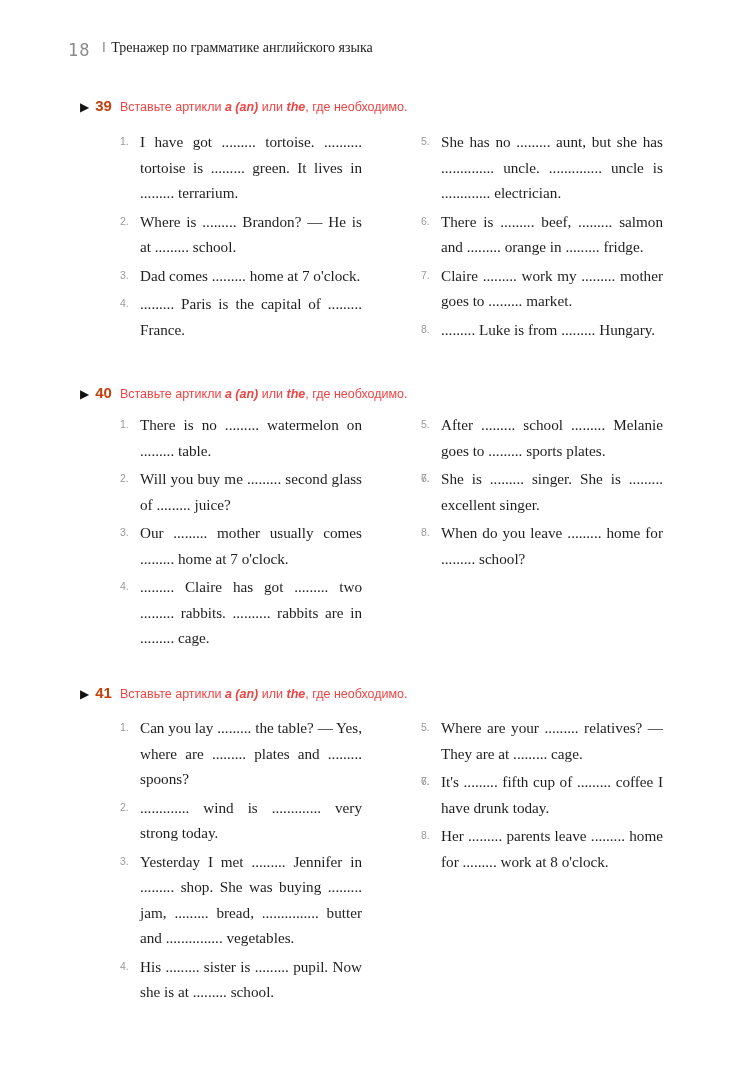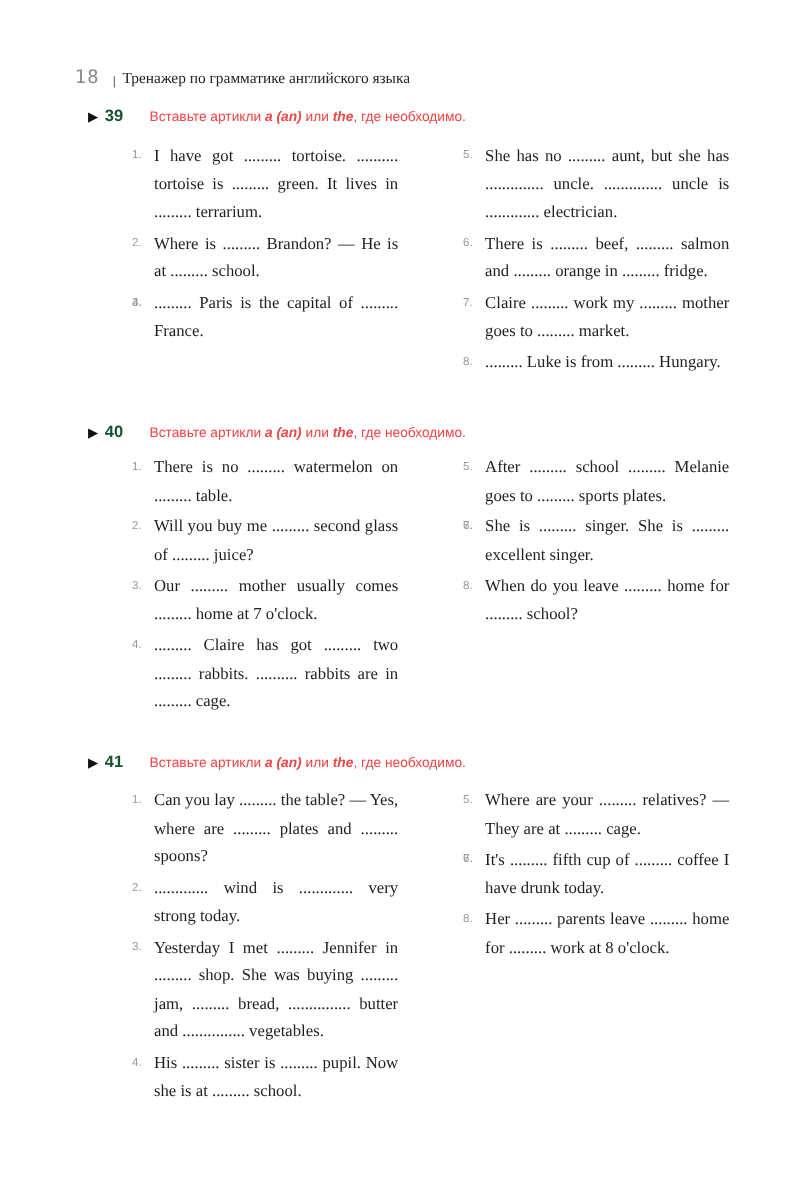--- a/index.html
+++ b/index.html
@@ -1,23 +1,23 @@
 <!DOCTYPE html>
 <html><head>
 <meta charset="utf-8">
 <style>
   html, body { margin: 0; padding: 0; background: #ffffff; }
   body { width: 735px; height: 1080px; position: relative; overflow: hidden; color: #1a1a1a; }
-  .header { position: absolute; left: 68px; top: 60px; display: flex; align-items: flex-end; }
+  .header { position: absolute; left: 68px; top: 40px; display: flex; align-items: flex-start; }
   .page-num { font-family: "DejaVu Sans Mono", monospace; font-size: 17px; color: #8a8a8a; letter-spacing: 1px; }
   .sep { font-family: "Liberation Sans", sans-serif; font-size: 11px; color: #555; margin: 0 6px 0 12px; }
   .book-title { font-family: Liberation Serif, serif; font-size: 14px; color: #222; }
   .ex-head { position: absolute; left: 80px; display: flex; align-items: baseline; font-family: "Liberation Sans", sans-serif; }
   .arrow { font-size: 12px; margin-right: 6px; color: #111; }
-  .ex-num { font-weight: bold; font-size: 15px; margin-right: 24px; color: #14532d; }
+  .ex-num { font-weight: bold; font-size: 15px; margin-right: 8px; color: #c2410c; }
   .ex-text { font-size: 12.5px; color: #ef4444; }
   .ex-text i { font-style: italic; font-weight: bold; }
   .col { position: absolute; width: 242px; }
   .col.left { left: 120px; }
   .col.right { left: 421px; }
   .item { position: relative; padding-left: 20px; font-family: "Liberation Serif", serif; font-size: 15.2px; line-height: 25.5px; text-align: justify; color: #1e1e1e; margin-bottom: 3px; }
   .item .num { position: absolute; left: 0; top: 0; font-family: "Liberation Sans", sans-serif; font-size: 10.5px; color: #9a9a9a; }
 </style>
 </head>
 <body>
@@ -29,21 +29,21 @@
 </div>
 
 <div class="ex-head" style="top:97px;">
   <span class="arrow">▶</span>
   <span class="ex-num">39</span>
   <span class="ex-text"><span>Вставьте артикли </span><i>a (an)</i><span> или </span><i>the</i><span>, где необходимо.</span></span>
 </div>
 <div class="col left" style="top:129px;">
   <div class="item"><span class="num">1.</span><span>I have got ......... tortoise. .......... tortoise is ......... green. It lives in ......... terrarium.</span></div>
   <div class="item"><span class="num">2.</span><span>Where is ......... Brandon? — He is at ......... school.</span></div>
-  <div class="item"><span class="num">3.</span></div>
+  <div class="item"><span class="num">3.</span><span>Dad comes ......... home at 7 o'clock.</span></div>
   <div class="item"><span class="num">4.</span><span>......... Paris is the capital of ......... France.</span></div>
 </div>
 <div class="col right" style="top:129px;">
   <div class="item"><span class="num">5.</span><span>She has no ......... aunt, but she has .............. uncle. .............. uncle is ............. electrician.</span></div>
   <div class="item"><span class="num">6.</span><span>There is ......... beef, ......... salmon and ......... orange in ......... fridge.</span></div>
   <div class="item"><span class="num">7.</span><span>Claire ......... work my ......... mother goes to ......... market.</span></div>
   <div class="item"><span class="num">8.</span><span>......... Luke is from ......... Hungary.</span></div>
 </div>
 
 <div class="ex-head" style="top:384px;">

